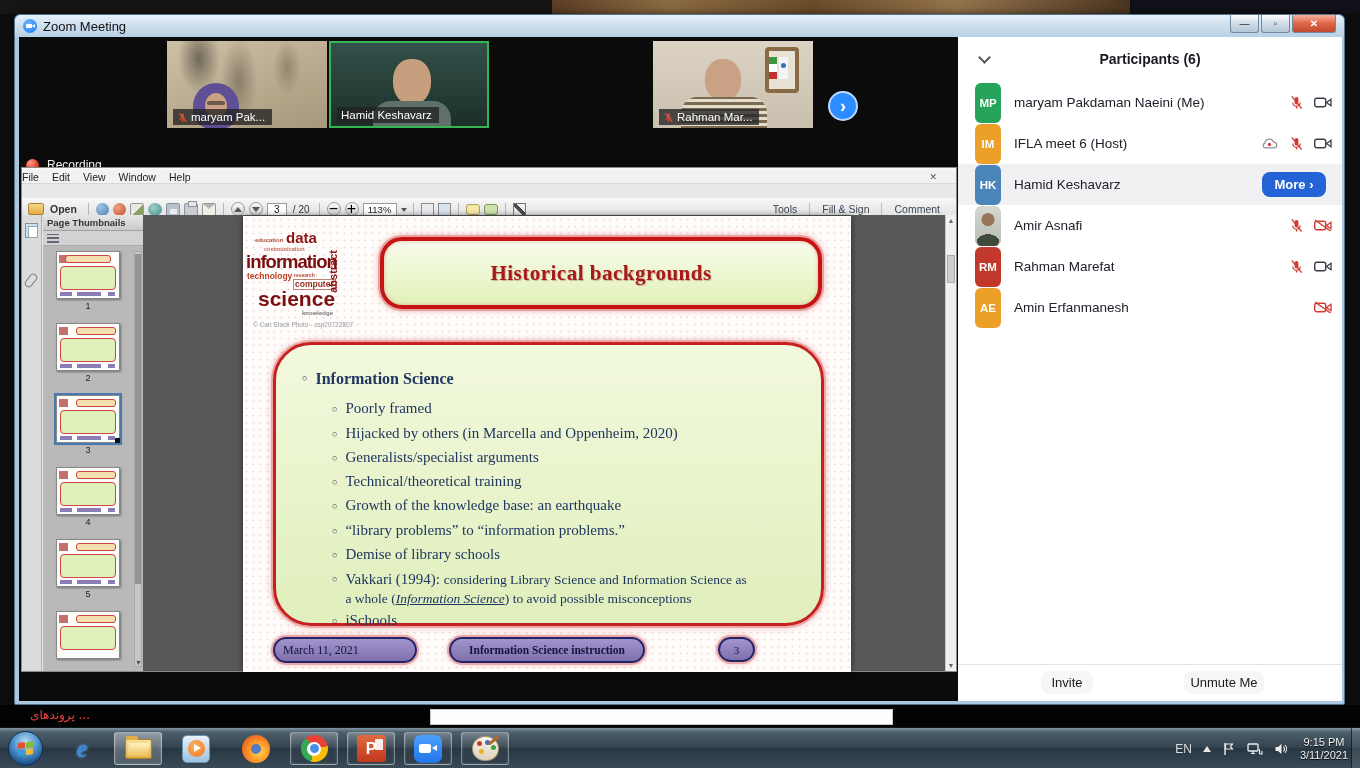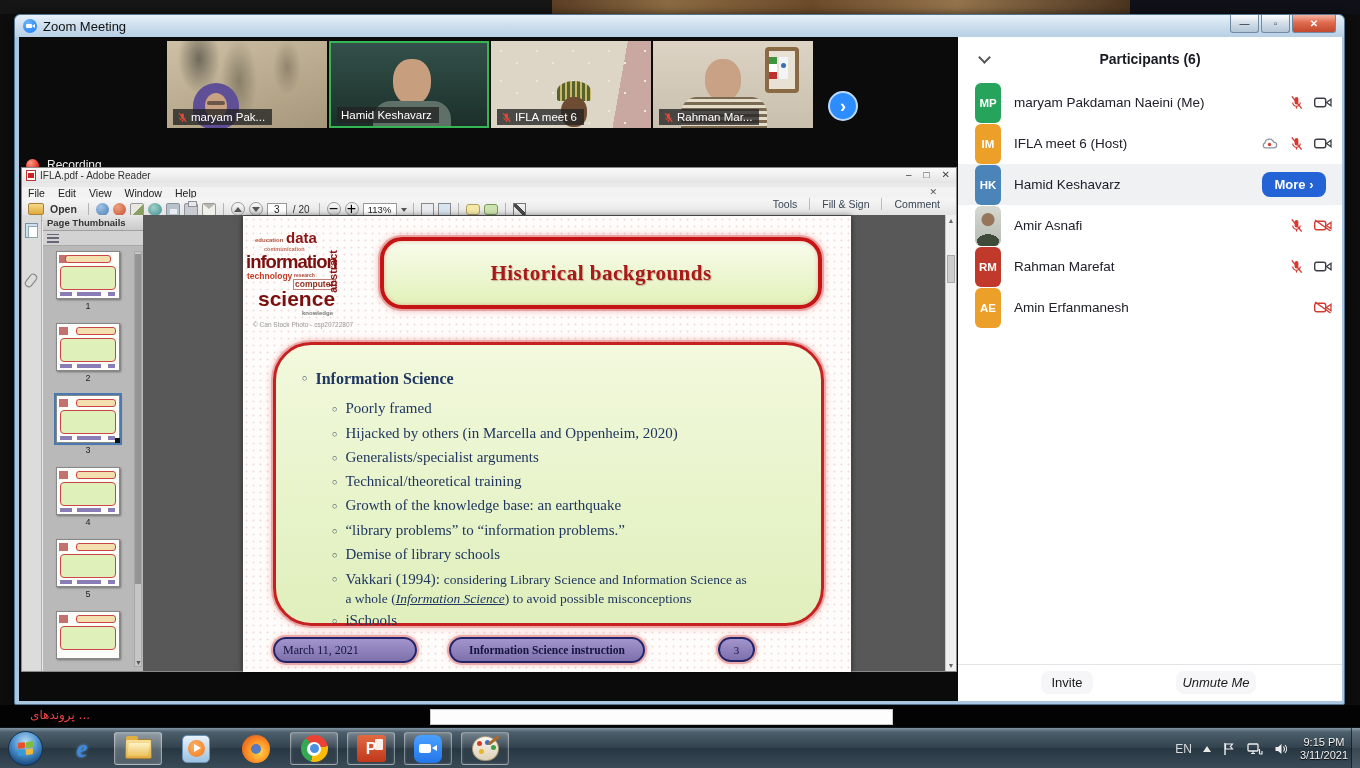--- a/index.html
+++ b/index.html
@@ -72,21 +72,21 @@
   #recording .dot { width:13px; height:13px; border-radius:50%; background:radial-gradient(circle at 35% 30%,#ff9a8a,#e8402a 55%,#a81e0e); }
   #recording .txt { color:#eee; font-size:12px; }
 
   
   #pdfwin { position:absolute; left:2px; top:130px; width:936px; height:505px; background:#e9e9e9; border:1px solid #8a8a8a; }
   #pdftitle { position:absolute; left:0; top:0; right:0; height:15px; background:linear-gradient(#fafafa,#e4e4e4);
      display:flex; align-items:center; padding-left:4px; font-size:10px; color:#333; }
   .pdf-icon { width:10px; height:11px; background:#fff; border:1px solid #b33; position:relative; margin-right:4px; }
   .pdf-icon::after { content:""; position:absolute; left:1px; top:2px; width:6px; height:5px; background:#c22; }
   #pdfctl { position:absolute; right:6px; top:1px; display:flex; gap:12px; font-size:10px; color:#444; }
-  #pdfmenu { position:absolute; left:0; top:19px; right:0; height:14px; background:#f2f2f2; display:flex; align-items:flex-start; padding-left:6px; border-bottom:1px solid #d8d8d8; }
+  #pdfmenu { position:absolute; left:0; top:2px; right:0; height:14px; background:#f2f2f2; display:flex; align-items:center; border-bottom:1px solid #d8d8d8; }
   #pdfmenu span { font-size:10.5px; color:#222; margin-right:13px; }
   #pdfmenu .mx { position:absolute; right:6px; color:#555; font-size:9px; }
   #pdftools { position:absolute; left:0; top:30px; right:0; height:23px; background:linear-gradient(#f7f7f7,#dedede); border-bottom:1px solid #b8b8b8; display:flex; align-items:center; padding-left:6px; gap:4px; }
   .tdiv { width:1px; height:12px; background:#b4b4b4; margin:0 3px; }
   .tico { width:14px; height:13px; border-radius:2px; position:relative; }
   .openfold { width:16px; height:12px; background:linear-gradient(#f5d98a,#e0ac3c); border:1px solid #a8803a; border-radius:2px; }
   .openlbl { font-size:10.5px; font-weight:bold; color:#333; margin:0 4px 0 2px; }
   .ic-round { border-radius:50%; width:13px; height:13px; }
   .ic-send { background:radial-gradient(circle at 35% 30%,#9ec4e8,#4a7cb0); }
   .ic-export { background:radial-gradient(circle at 35% 30%,#f0a080,#c05030); }
@@ -103,21 +103,21 @@
   .tri-dn { border-left:4px solid transparent; border-right:4px solid transparent; border-top:5px solid #555; }
   .pagebox { width:20px; height:13px; background:#fff; border:1px solid #9a9a9a; font-size:10px; color:#222; text-align:center; line-height:12px; }
   .slash { font-size:10px; color:#333; margin:0 2px; }
   .zoombox { width:34px; height:13px; background:#fff; border:1px solid #9a9a9a; font-size:9.5px; color:#222; text-align:center; line-height:12px; position:relative; }
   .zoombox::after { content:""; position:absolute; right:-11px; top:4px; border-left:3.5px solid transparent; border-right:3.5px solid transparent; border-top:4px solid #555; }
   .fitico { width:13px; height:13px; border:1px solid #8a8a8a; background:#e8ecf0; }
   .bubble { width:14px; height:11px; border-radius:3px; background:#f5e9a8; border:1px solid #b0a060; }
   .bubble2 { width:14px; height:11px; border-radius:3px; background:#cde4b0; border:1px solid #7a9a58; }
   .expander { width:13px; height:13px; background:
       linear-gradient(45deg, transparent 40%, #4a4a4a 40% 60%, transparent 60%); border:1px solid #777; }
-  #tools-right { position:absolute; right:4px; top:0; height:17px; display:flex; align-items:flex-start; }
+  #tools-right { position:absolute; right:4px; top:0; height:17px; display:flex; align-items:flex-end; }
   #tools-right span { font-size:10.5px; color:#3a4654; padding:0 12px; border-left:1px solid #bcbcbc; }
   #tools-right span:first-child { border-left:none; }
 
   
   #pdfcontent { position:absolute; left:0; top:47px; right:0; bottom:0; }
   #sidestrip { position:absolute; left:0; top:0; width:20px; bottom:0; background:#dcdcdc; border-right:1px solid #b0b0b0; }
   .ss-ico1 { position:absolute; left:3px; top:8px; width:13px; height:15px; background:#cfe0ef; border:1px solid #7a92a8; }
   .ss-ico1::after { content:""; position:absolute; left:2px; top:2px; width:8px; height:10px; background:#fff; border:1px solid #8aa; }
   .ss-clip { position:absolute; left:5px; top:58px; width:8px; height:15px; border:1.5px solid #808080; border-radius:4px; transform:rotate(38deg); }
   #thumbpanel { position:absolute; left:21px; top:0; width:100px; bottom:0; background:#b9b9b9; }
@@ -197,21 +197,21 @@
               radial-gradient(ellipse 11px 7px at 50% 88%, #3e4a3a 0 99%, transparent 100%),
               linear-gradient(#d6d8d2,#b6bab2); }
   .pname { font-size:13.5px; color:#20202c; }
   .picons { margin-left:auto; display:flex; align-items:center; gap:10px; }
   .morebtn { margin-left:auto; width:64px; height:25px; background:#2463d6; color:#fff; font-size:13px; font-weight:bold;
      border-radius:8px; display:flex; align-items:center; justify-content:center; margin-right:16px; }
   #pfootline { position:absolute; left:0; right:0; top:627px; height:1px; background:#e4e4e8; }
   .pbtn { position:absolute; top:634px; height:23px; background:#f6f6f9; border-radius:8px; font-size:13px; color:#1a1a1a;
      display:flex; align-items:center; justify-content:center; }
   #invitebtn { left:83px; width:52px; }
-  #unmutebtn { left:218px; width:80px;font-style:italic; }
+  #unmutebtn { left:226px; width:80px; }
 
   
   #bgstrip { left:0; top:705px; width:1360px; height:22px; background:#030303; }
   #bgstrip .fa { position:absolute; left:30px; top:3px; color:#ef4444; font-size:12px; direction:rtl; font-family:"DejaVu Sans",sans-serif; }
   #whitebox { position:absolute; left:430px; top:4px; width:463px; height:16px; background:#fdfdfd; border:1px solid #c8c8c8; }
   #taskbar { left:0; top:727px; width:1360px; height:41px;
      background:linear-gradient(#8295a2,#4d5f6c 10%,#33434f 48%,#273742 52%,#3a4b58 88%,#56punkt676 100%); }
   #taskbar { background:linear-gradient(#8295a2,#4d5f6c 10%,#33434f 48%,#273742 52%,#3a4b58 100%); border-top:1px solid #0d151c; }
   .orb { position:absolute; left:8px; top:3px; width:35px; height:35px; border-radius:50%;
      background:radial-gradient(circle at 50% 30%,#b8dcf5,#4a90cc 45%,#1a4c82 80%); border:1px solid #12304e;
@@ -294,35 +294,20 @@
         </div>
         <div class="vtile" style="left:310px; border:2px solid #35b554;">
           <div class="tile2bg">
             <div class="t2-head"></div>
               <div class="t2-body"></div>
           </div>
           <div class="vlabel">
             <span>Hamid Keshavarz</span>
           </div>
         </div>
-        <div class="vtile" style="left:472px;">
-          <div class="tile3bg">
-            <div class="t3-cap"></div>
-              <div class="t3-face"></div>
-          </div>
-          <div class="vlabel">
-            <svg class="ic" width="11" height="11" viewBox="0 0 16 16">
-                <path d="M8 2a2 2 0 0 1 2 2v4a2 2 0 0 1-4 0V4a2 2 0 0 1 2-2z" fill="#e04a38"></path>
-                <path d="M4 8a4 4 0 0 0 8 0" stroke="#e04a38" fill="none" stroke-width="1.4"></path>
-                <line x1="8" y1="12" x2="8" y2="14.5" stroke="#e04a38" stroke-width="1.4"></line>
-                <line x1="3" y1="1.5" x2="13.5" y2="14.5" stroke="#e04a38" stroke-width="1.6"></line>
-              </svg>
-            <span>IFLA meet 6</span>
-          </div>
-        </div>
         <div class="vtile" style="left:634px;">
           <div class="tile4bg">
             <div class="t4-frame"></div>
               <div class="t4-flag1"></div>
               <div class="t4-flag2"></div>
             <div class="t4-head"></div>
               <div class="t4-body"></div>
           </div>
           <div class="vlabel">
             <svg class="ic" width="11" height="11" viewBox="0 0 16 16">

